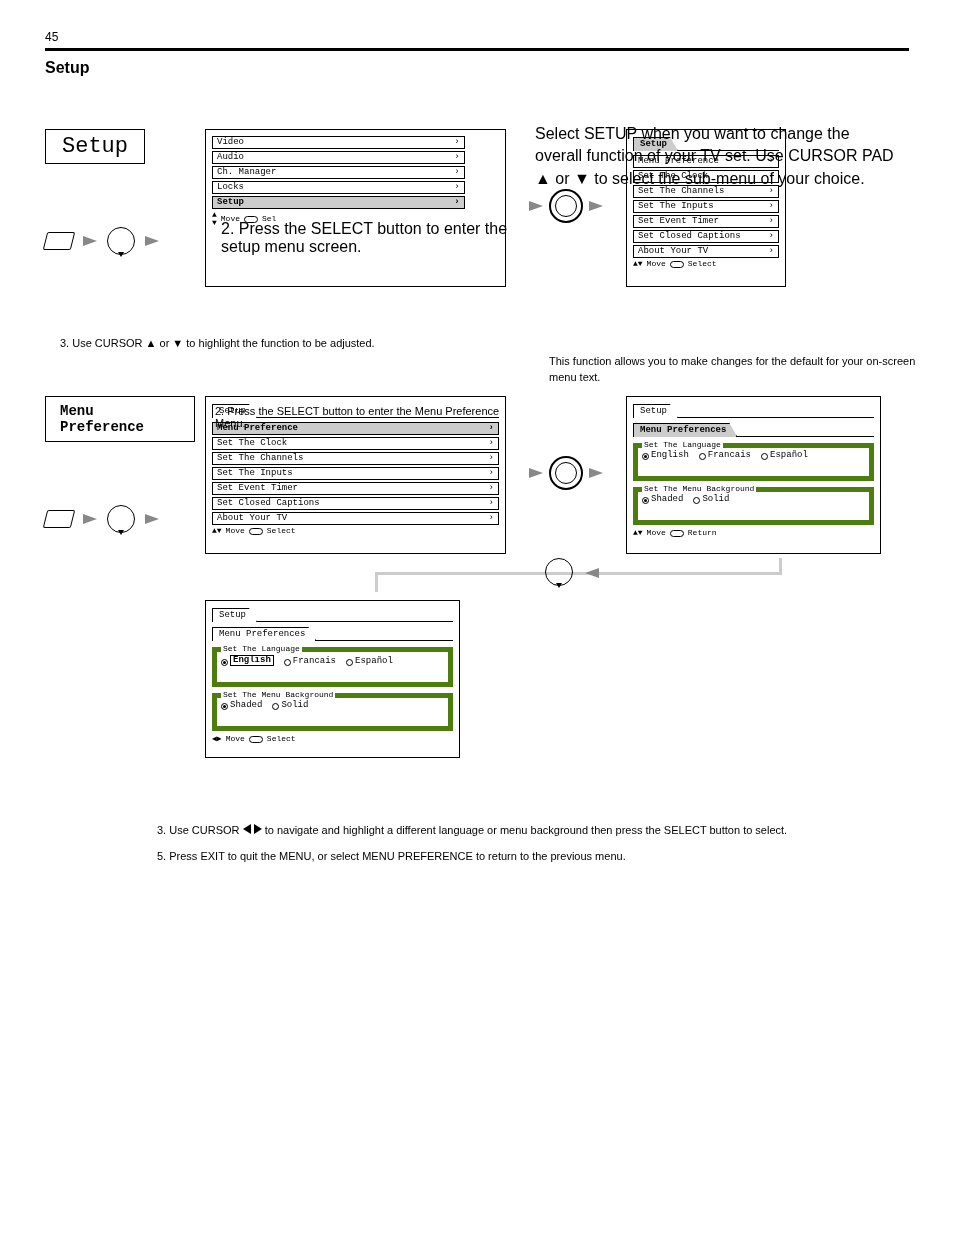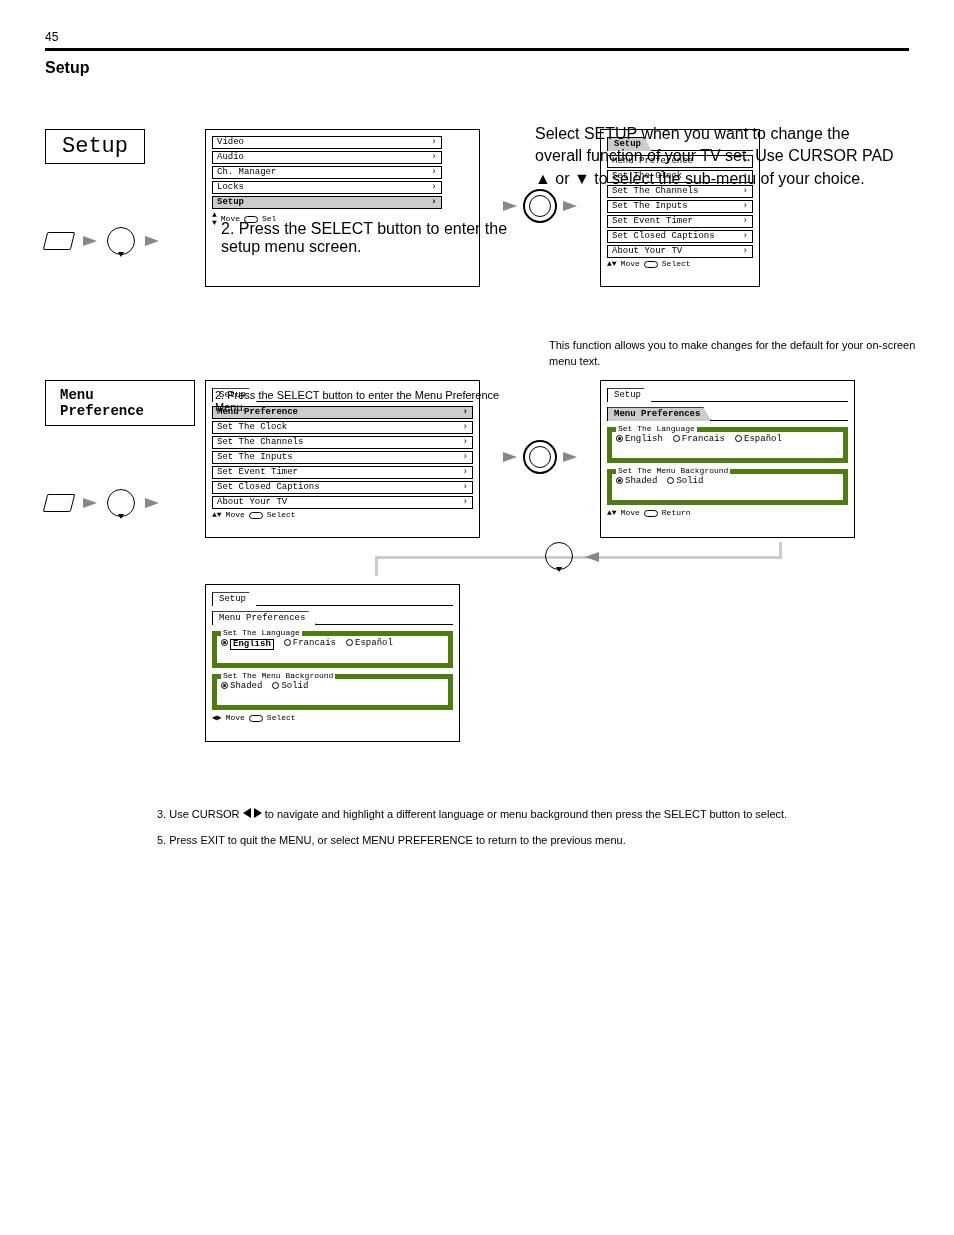--- a/index.html
+++ b/index.html
@@ -11,21 +11,21 @@
     color: #000;
     background: #fff;
     width: 954px;
   }
   .page-num { text-align: left; font-size: 12px; margin-bottom: 4px; }
   .hr { border-top: 3px solid #000; margin-bottom: 8px; }
   .page-title { font-size: 16px; font-weight: bold; margin-bottom: 18px; }
 
   .row { display: flex; align-items: flex-start; gap: 10px; margin-bottom: 6px; }
   .col-left { width: 150px; flex-shrink: 0; display:flex; flex-direction:column; align-items:flex-start; }
-  .col-screen { width: 275px; flex-shrink: 0; }
+  .col-screen { width: 301px; flex-shrink: 0; }
   .col-mid { width: 100px; flex-shrink:0; display:flex; align-items:center; justify-content:center; gap:6px; margin-top:60px;}
   .col-right { flex: 1; }
 
   .boxed {
     display: inline-block;
     border: 1px solid #000;
     padding: 4px 16px;
     font-family: "Courier New", monospace;
     font-size: 22px;
     margin-bottom: 8px;
@@ -101,21 +101,21 @@
   .screen .hint { font-size:8px; margin-top:2px; display:flex; align-items:center; gap:4px; }
   .pill { display:inline-block; border:1px solid #000; border-radius:6px; width:14px; height:7px; }
 
   .innerbox { border-top:1px solid #000; margin-bottom:4px; }
 
   fieldset.fs {
     border:5px solid #4d7c0f; margin:4px 0; padding:2px 4px 13px 4px;
     font-size:9px;
   }
   fieldset.fs legend { font-size:8px; padding:0 2px; }
-  .radio { display:inline-flex; align-items:flex-start; gap:2px; margin-right:10px; font-size:9px;}
+  .radio { display:inline-flex; align-items:flex-end; gap:2px; margin-right:10px; font-size:9px;}
   .rc { width:7px; height:7px; border:1px solid #000; border-radius:50%; display:inline-block; }
   .rc.on::after { content:""; display:block; width:3px; height:3px; background:#000; border-radius:50%; margin:1px auto 0; }
 
   .section-space { height: 34px; }
 
   .bottom-step { margin-left: 112px; max-width: 700px; }
   .triangle-left { display:inline-block; width:0;height:0; border-top:5px solid transparent; border-bottom:5px solid transparent; border-right:8px solid #000; }
   .triangle-right { display:inline-block; width:0;height:0; border-top:5px solid transparent; border-bottom:5px solid transparent; border-left:8px solid #000; }
 
 </style>
@@ -221,20 +221,21 @@
         <span>Select</span>
       </div>
     </div>
   </div>
 </div>
 
 <div style="position:relative; top:-170px; left:490px; width:360px; font-size:16px; line-height:1.4;">Select SETUP when you want to change the overall function of your TV set. Use CURSOR PAD ▲ or ▼ to select the sub-menu of your choice.</div>
 <div style="position:relative; top:-140px; left:176px; width:300px; font-size:16px;">2. Press the SELECT button to enter the setup menu screen.</div>
 
 <div style="margin-left:15px; margin-top:-60px; margin-bottom:10px;">
+  <div class="steptxt">3. Use CURSOR ▲ or ▼ to highlight the function to be adjusted.</div>
 </div>
 
 <div class="section-space"></div>
 
 <div class="row">
   <div class="col-left">
     <div class="boxed small">Menu Preference</div>
     <div class="remote-row">
       <div class="menu-btn"></div>
       <div class="arrow-r"></div>

